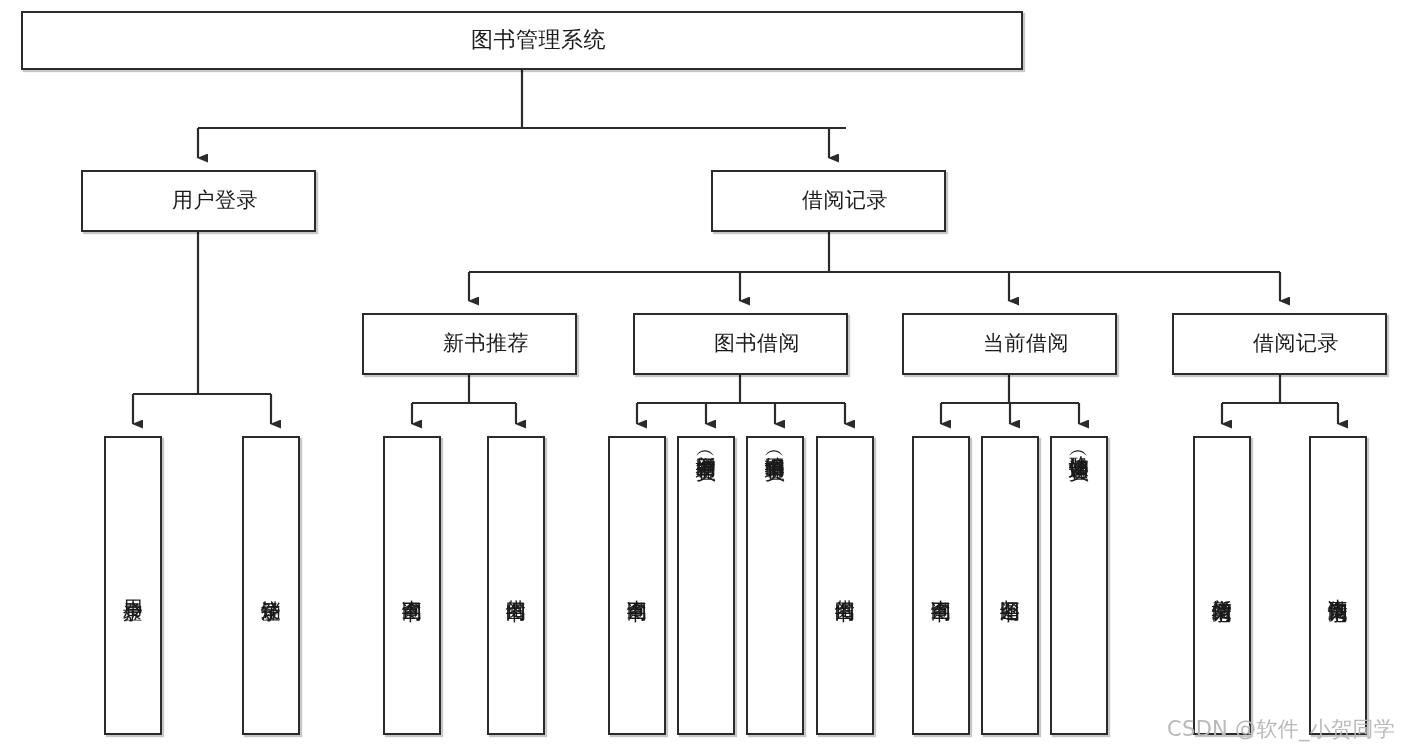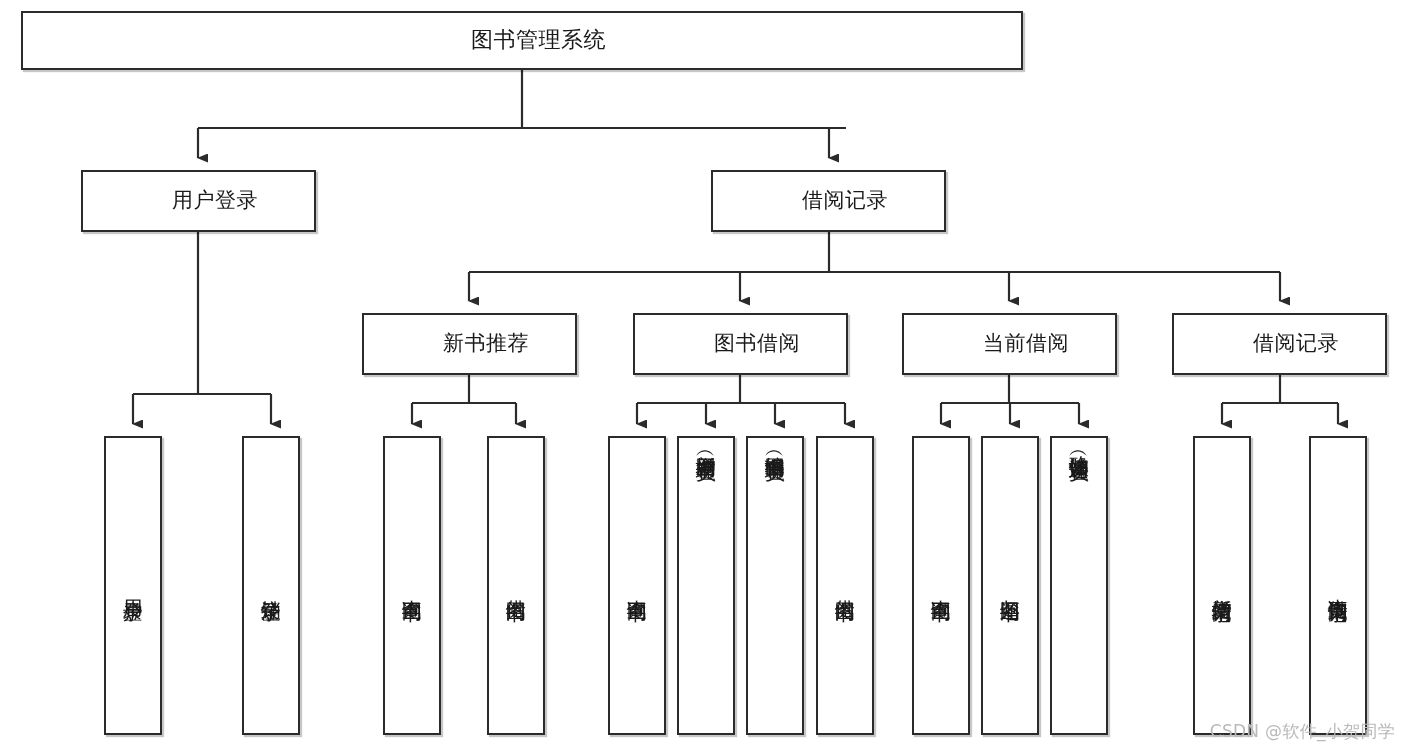--- a/index.html
+++ b/index.html
@@ -65,21 +65,21 @@
     text-orientation: upright;
     line-height: 1.42;
     letter-spacing: 1px;
     white-space: nowrap;
     padding: 2px 0;
   }
   .watermark {
     position: absolute;
     right: 10px;
     bottom: 4px;
-    font-size: 17px;
+    font-size: 21px;
     color: #b9b9b9;
     white-space: nowrap;
     letter-spacing: 0.3px;
   }
 </style>
 </head>
 <body>
 
 <div id="diagram-root">
 

